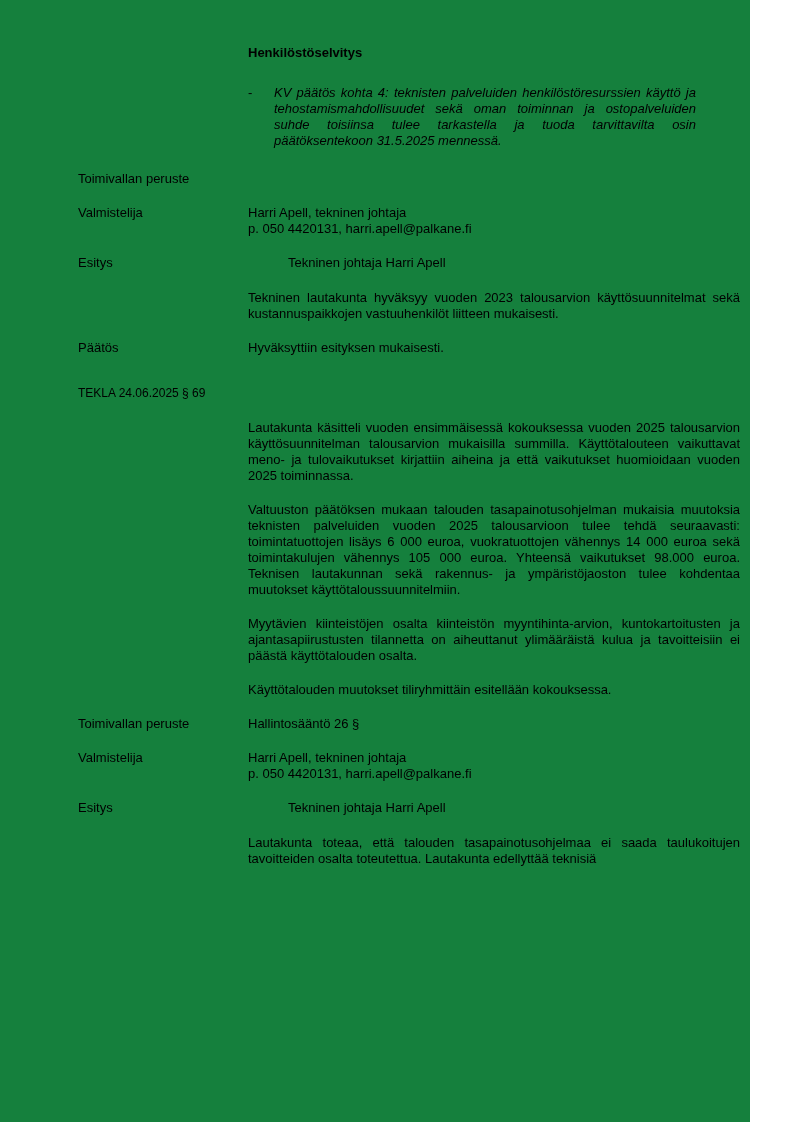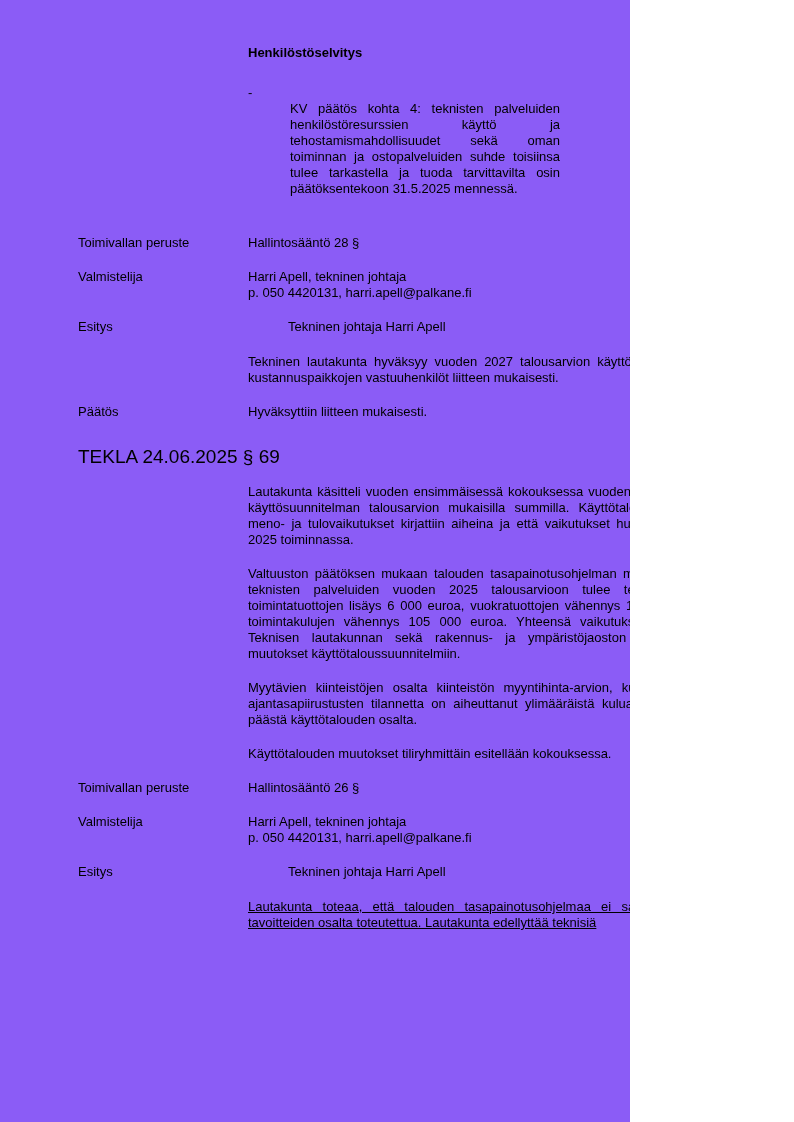--- a/index.html
+++ b/index.html
@@ -2,23 +2,23 @@
 <html><head>
 <meta charset="utf-8">
 <style>
   html, body {
     margin: 0;
     padding: 0;
     background: #ffffff;
   }
   .page {
     position: relative;
-    width: 630px;
+    width: 750px;
     height: 1122px;
-    background: #8b5cf6;
+    background: #15803d;
     box-sizing: border-box;
     padding: 45px 54px 0 78px;
     font-family: "Liberation Sans", sans-serif;
     font-size: 13px;
     line-height: 16px;
     color: #000000;
     overflow: hidden;
   }
   .doc-title {
     font-size: 13px;
@@ -27,23 +27,24 @@
   }
   .bullet-row {
     display: flex;
     margin: 0 0 22px 170px;
   }
   .bullet-marker {
     width: 26px;
     flex-shrink: 0;
   }
   .bullet-text {
-    margin: 16px;
+    margin: 0;
     width: 466px;
     text-align: justify;
+    font-style: italic;
   }
   .field-row {
     display: flex;
     margin: 0 0 18px 0;
   }
   .field-row.tight {
     margin-bottom: 19px;
     gap: 40px;
   }
   .field-label {
@@ -53,66 +54,64 @@
   .field-content {
     width: 492px;
   }
   .para {
     margin: 0 0 18px 170px;
     width: 492px;
     text-align: justify;
   }
   .para.last {
     margin-bottom: 14px;
-    text-decoration: underline;
   }
   .section-heading {
     margin: 29px 0 19px 0;
     font-weight: normal;
-    font-size: 19px;
+    font-size: 12px;
   }
   .content-line {
     display: block;
   }
 </style>
 </head>
 <body>
 
 <div class="page">
 
   <div class="doc-title">Henkilöstöselvitys</div>
 
   <div class="bullet-row">
     <span class="bullet-marker">-</span>
     <p class="bullet-text">KV päätös kohta 4: teknisten palveluiden henkilöstöresurssien käyttö ja tehostamismahdollisuudet sekä oman toiminnan ja ostopalveluiden suhde toisiinsa tulee tarkastella ja tuoda tarvittavilta osin päätöksentekoon 31.5.2025 mennessä.</p>
   </div>
 
   <div class="field-row">
     <div class="field-label">Toimivallan peruste</div>
-    <div class="field-content">Hallintosääntö 28 §</div>
   </div>
 
   <div class="field-row">
     <div class="field-label">Valmistelija</div>
     <div class="field-content">
       <span class="content-line">Harri Apell, tekninen johtaja</span>
       <span class="content-line">p. 050 4420131, harri.apell@palkane.fi</span>
     </div>
   </div>
 
   <div class="field-row tight">
     <div class="field-label">Esitys</div>
     <div class="field-content">Tekninen johtaja Harri Apell</div>
   </div>
 
-  <p class="para">Tekninen lautakunta hyväksyy vuoden 2027 talousarvion käyttösuunnitelmat sekä kustannuspaikkojen vastuuhenkilöt liitteen mukaisesti.</p>
+  <p class="para">Tekninen lautakunta hyväksyy vuoden 2023 talousarvion käyttösuunnitelmat sekä kustannuspaikkojen vastuuhenkilöt liitteen mukaisesti.</p>
 
   <div class="field-row">
     <div class="field-label">Päätös</div>
-    <div class="field-content">Hyväksyttiin liitteen mukaisesti.</div>
+    <div class="field-content">Hyväksyttiin esityksen mukaisesti.</div>
   </div>
 
   <div class="section-heading">TEKLA 24.06.2025 § 69</div>
 
   <p class="para">Lautakunta käsitteli vuoden ensimmäisessä kokouksessa vuoden 2025 talousarvion käyttösuunnitelman talousarvion mukaisilla summilla. Käyttötalouteen vaikuttavat meno- ja tulovaikutukset kirjattiin aiheina ja että vaikutukset huomioidaan vuoden 2025 toiminnassa.</p>
   <p class="para">Valtuuston päätöksen mukaan talouden tasapainotusohjelman mukaisia muutoksia teknisten palveluiden vuoden 2025 talousarvioon tulee tehdä seuraavasti: toimintatuottojen lisäys 6 000 euroa, vuokratuottojen vähennys 14 000 euroa sekä toimintakulujen vähennys 105 000 euroa. Yhteensä vaikutukset 98.000 euroa. Teknisen lautakunnan sekä rakennus- ja ympäristöjaoston tulee kohdentaa muutokset käyttötaloussuunnitelmiin.</p>
   <p class="para">Myytävien kiinteistöjen osalta kiinteistön myyntihinta-arvion, kuntokartoitusten ja ajantasapiirustusten tilannetta on aiheuttanut ylimääräistä kulua ja tavoitteisiin ei päästä käyttötalouden osalta.</p>
   <p class="para">Käyttötalouden muutokset tiliryhmittäin esitellään kokouksessa.</p>
 
   <div class="field-row">

